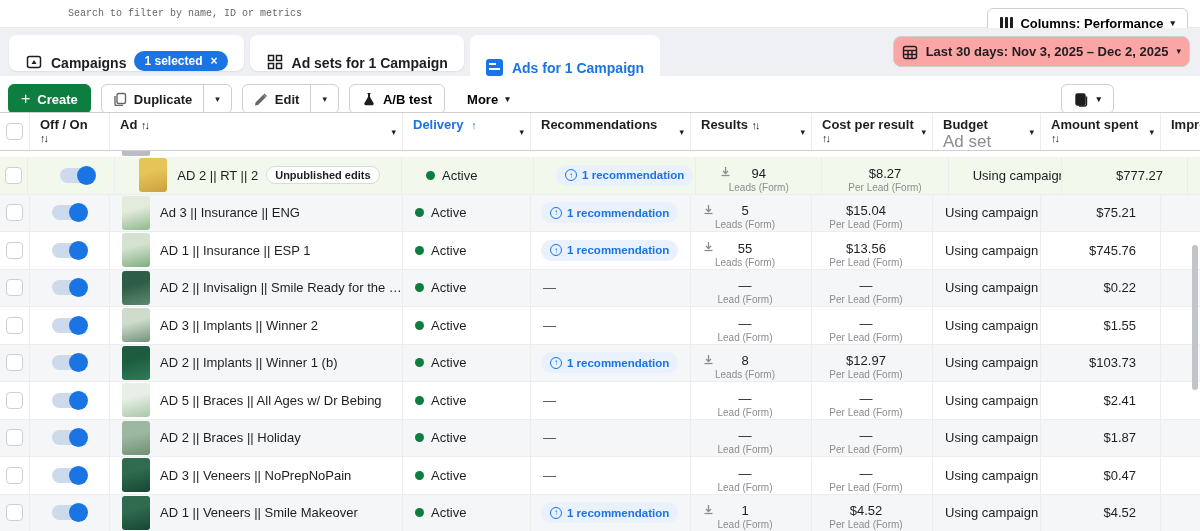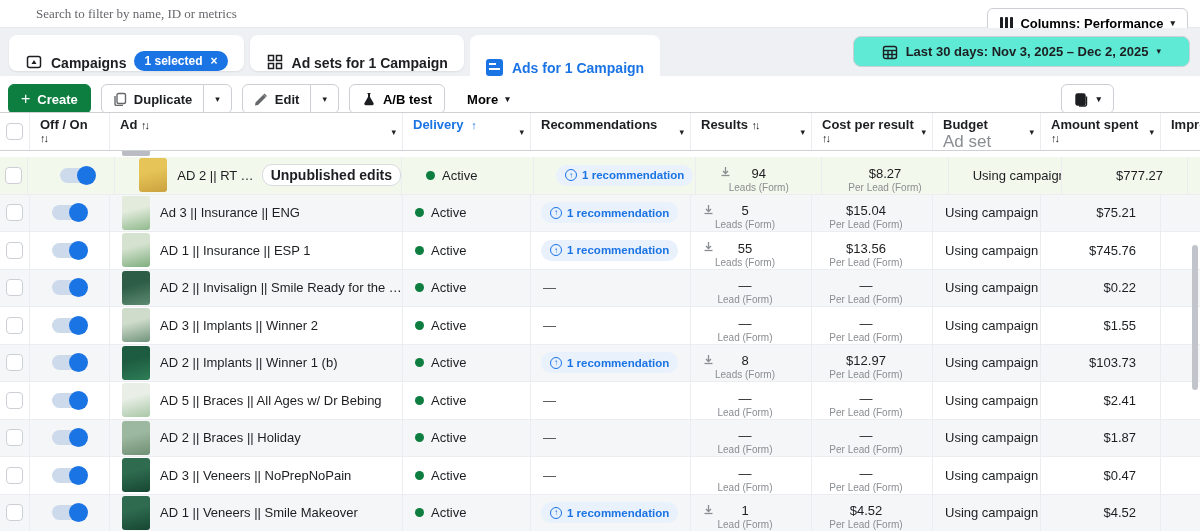--- a/index.html
+++ b/index.html
@@ -2,38 +2,38 @@
 <html><head>
 <meta charset="utf-8">
 <style>
   * { margin:0; padding:0; box-sizing:border-box; }
   html,body { width:1200px; height:531px; overflow:hidden; background:#fff;
     font-family:"Liberation Sans","DejaVu Sans",sans-serif; color:#1c1e21; }
   .app { position:relative; width:1200px; height:531px; }
 
   
   .searchbar { height:28px; background:#fff; border-bottom:1px solid #e7e9ec; display:flex; align-items:center; }
-  .searchbar input { border:none; outline:none; width:100%; padding-left:36px; font-size:13px; color:#1c1e21;
-    font-family:Liberation Serif, serif; background:transparent; }
+  .searchbar input { border:none; outline:none; width:100%; padding-left:36px; font-size:10px; color:#1c1e21;
+    font-family:Liberation Mono, monospace; background:transparent;margin-left:32px; }
   .searchbar input::placeholder { color:#65676b; }
 
   
   .tabstrip { height:48px; background:#eef0f4; display:flex; align-items:flex-end; padding:0 6px; position:relative; }
   .tab { display:flex; align-items:flex-end; gap:8px; background:#fff; height:36px; margin:8px 3px 5px 3px;
     padding:0 16px; border-radius:8px; font-size:14px; font-weight:bold; box-shadow:0 1px 2px rgba(0,0,0,.08); cursor:pointer; }
   .tab.active { height:41px; margin-bottom:0; border-radius:8px 8px 0 0; color:#1b74e4; box-shadow:none; }
   .badge { background:#1b74e4; color:#fff; font-size:12px; font-weight:bold; border-radius:12px;
     padding:3px 10px; display:flex; align-items:center; gap:8px; }
   .badge .x { font-size:12px; cursor:pointer; line-height:1; }
   .tabicon { width:18px; height:18px; display:inline-flex; align-items:center; justify-content:center; }
   .ads-glyph { width:17px; height:17px; background:#1b74e4; border-radius:3px; position:relative; }
   .ads-glyph:before { content:""; position:absolute; left:3px; top:4px; width:7px; height:2px; background:#fff; }
   .ads-glyph:after { content:""; position:absolute; left:3px; top:9px; width:11px; height:2px; background:#fff; }
-  .daterange { position:absolute; right:10px; bottom:9px; height:31px; background:#5eead4; border:1px solid #ccd0d5;
-    border-radius:8px; display:flex; align-items:center; gap:8px; padding:0 28px; font-size:13px; font-weight:bold; cursor:pointer; }
+  .daterange { position:absolute; right:10px; bottom:9px; height:31px; background:#fca5a5; border:1px solid #ccd0d5;
+    border-radius:8px; display:flex; align-items:center; gap:8px; padding:0 8px; font-size:13px; font-weight:bold; cursor:pointer; }
   .caret { font-size:9px; color:#1c1e21; line-height:1; }
 
   
   .toolbar { height:34px; margin-top:6px; display:flex; align-items:center; padding:0 8px; gap:10px; }
   .btn { height:30px; display:flex; align-items:center; gap:7px; border:1px solid #ccd0d5; border-radius:6px;
     background:#fff; padding:0 12px; font-size:13px; font-weight:bold; cursor:pointer; }
   .btn.green { background:#0d7d40; border-color:#0d7d40; color:#fff; }
   .split { display:flex; height:30px; border:1px solid #ccd0d5; border-radius:6px; background:#fff; overflow:hidden; }
   .split .seg { display:flex; align-items:center; gap:7px; padding:0 11px; font-size:13px; font-weight:bold; cursor:pointer; }
   .split .seg + .seg { border-left:1px solid #ccd0d5; }
@@ -66,21 +66,21 @@
   .trow.hl { background:#f3f8ec;gap:12px; }
   .trow .cell { border-right:1px solid #ebedf0; display:flex; align-items:center; overflow:hidden; }
 
   .checkbox { width:17px; height:17px; border:1.5px solid #ccd0d5; border-radius:4px; background:#fff; margin:auto; cursor:pointer; }
   .thead .checkbox { margin:10px auto 0; }
   .toggle { width:35px; height:15px; background:#ccdaec; border-radius:8px; position:relative; margin:auto; cursor:pointer; }
   .toggle .knob { position:absolute; right:-1px; top:-2px; width:19px; height:19px; border-radius:50%; background:#1b74e4; }
 
   .thumb { width:28px; height:34px; border-radius:3px; flex:none; margin:0 10px 0 12px; }
   .adname { white-space:nowrap; overflow:hidden; text-overflow:ellipsis; }
-  .upbadge { margin-left:8px; background:#fff; border:1px solid #d8dbdf; border-radius:10px; font-size:14px;
+  .upbadge { margin-left:8px; background:#fff; border:1px solid #d8dbdf; border-radius:10px; font-size:11px;
     font-weight:bold; padding:2px 8px; white-space:nowrap; flex:none; }
 
   .dot { width:9px; height:9px; border-radius:50%; background:#0d7d40; margin:0 7px 0 12px; flex:none; }
 
   .recpill { margin-left:10px; background:#e9f1fc; border-radius:11px; height:21px; display:flex; align-items:center;
     gap:5px; padding:0 9px; color:#1b74e4; font-size:11.5px; font-weight:bold; cursor:pointer; white-space:nowrap; }
   .recpill .circ { width:12px; height:12px; border:1px solid #1b74e4; border-radius:50%; font-size:8px;
     display:flex; align-items:center; justify-content:center; font-weight:bold; }
   .recdash { margin-left:12px; color:#46484b; }
 

